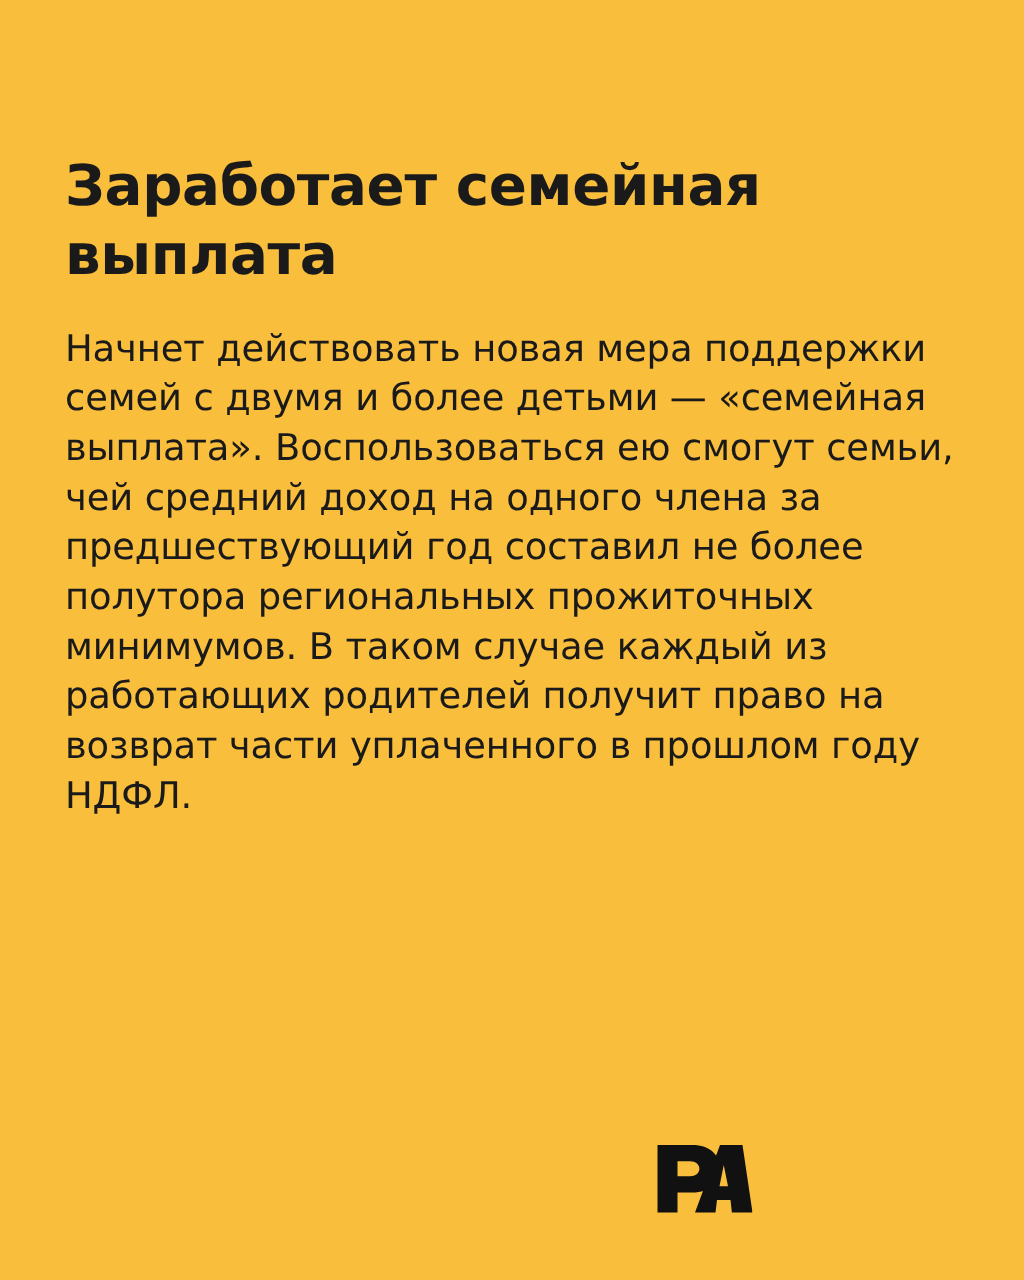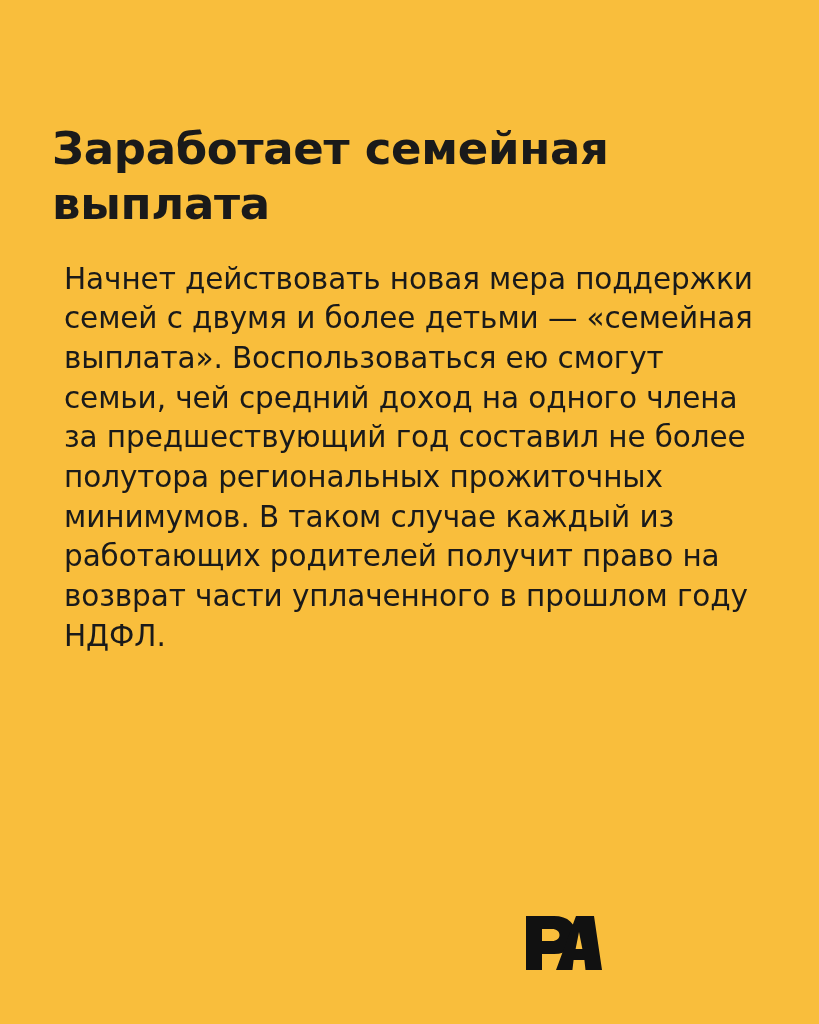--- a/index.html
+++ b/index.html
@@ -35,21 +35,21 @@
     letter-spacing: -0.3px;
     margin: 0 0 28px 0;
     max-width: 600px;
   }
   .body-text {
     font-family: "DejaVu Sans", sans-serif;
     font-weight: 400;
     font-size: 29.5px;
     line-height: 1.345;
     color: #1A1A1A;
-    margin: 12px;
+    margin: 0;
     max-width: 712px;
     letter-spacing: -0.1px;
   }
   .logo {
     position: absolute;
     right: 48px;
     bottom: 50px;
     width: 78px;
     height: 62px;
   }

